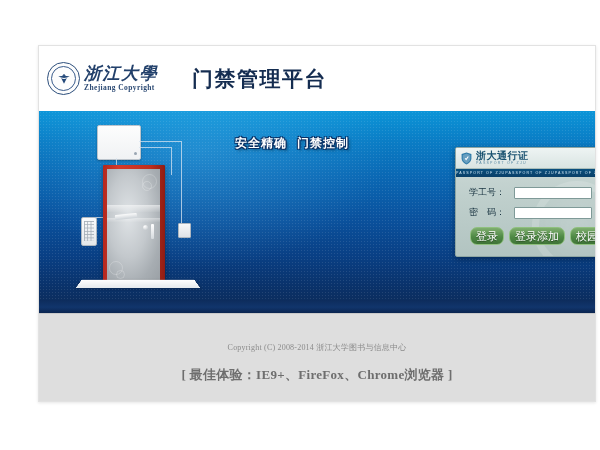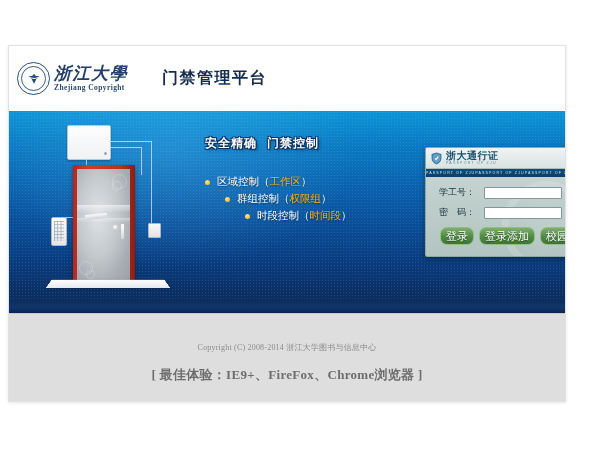--- a/index.html
+++ b/index.html
@@ -11,21 +11,21 @@
   }
   #stage {
     position: relative;
     width: 600px; height: 450px;
     background: #ffffff;
   }
 
   
   #page {
     position: absolute;
-    left: 8px; top: 45px;
+    left: 38px; top: 45px;
     width: 556px; height: 355px;
     background: #f97316;
     border: 1px solid #e2e2e2;
     box-shadow: 0 1px 3px rgba(0,0,0,0.10);
     overflow: hidden;
   }
 
   
   .header {
     position: relative;
@@ -73,21 +73,21 @@
     font-size: 7.5px;
     font-weight: bold;
     color: #2c4a74;
     letter-spacing: 0.4px;
     line-height: 1.1;
     margin-top: 1px;
   }
   .name-block { display: flex; flex-direction: column; justify-content: center; }
   .platform-title {
     margin-left: 34px;
-    font-size: 16px;
+    font-size: 21px;
     font-weight: bold;
     color: #142c50;
     letter-spacing: 1.5px;
   }
 
   
   .banner {
     position: relative;
     height: 202px;
     background:
@@ -397,31 +397,20 @@
             <div class="door-knob"></div>
           </div>
         </div>
         <div class="floor"></div>
       </div>
 
       <div class="slogan">
         <span>安全精确</span><span class="gap"></span><span>门禁控制</span>
       </div>
 
-      <ul class="feature-list">
-        <li>
-          <span class="bullet"></span><span>区域控制（</span><span class="hl">工作区</span><span>）</span>
-        </li>
-        <li>
-          <span class="bullet"></span><span>群组控制（</span><span class="hl">权限组</span><span>）</span>
-        </li>
-        <li>
-          <span class="bullet"></span><span>时段控制（</span><span class="hl">时间段</span><span>）</span>
-        </li>
-      </ul>
 
       <div class="login-panel">
         <div class="lp-top">
           <svg class="shield-icon" viewBox="0 0 11 13">
             <path d="M5.5 0.4 L10.4 2.1 V6.6 Q10.4 10.3 5.5 12.6 Q0.6 10.3 0.6 6.6 V2.1 Z" fill="#2d7aa8"></path>
             <path d="M5.5 1.6 L9.3 2.9 V6.6 Q9.3 9.6 5.5 11.4 Q1.7 9.6 1.7 6.6 V2.9 Z" fill="#ffffff" opacity="0.28"></path>
             <path d="M4.2 6.3 L5.1 7.6 L7.3 4.5" stroke="#ffffff" stroke-width="1.1" fill="none"></path>
           </svg>
           <div>
             <div class="lp-brand-cn">浙大通行证</div>

